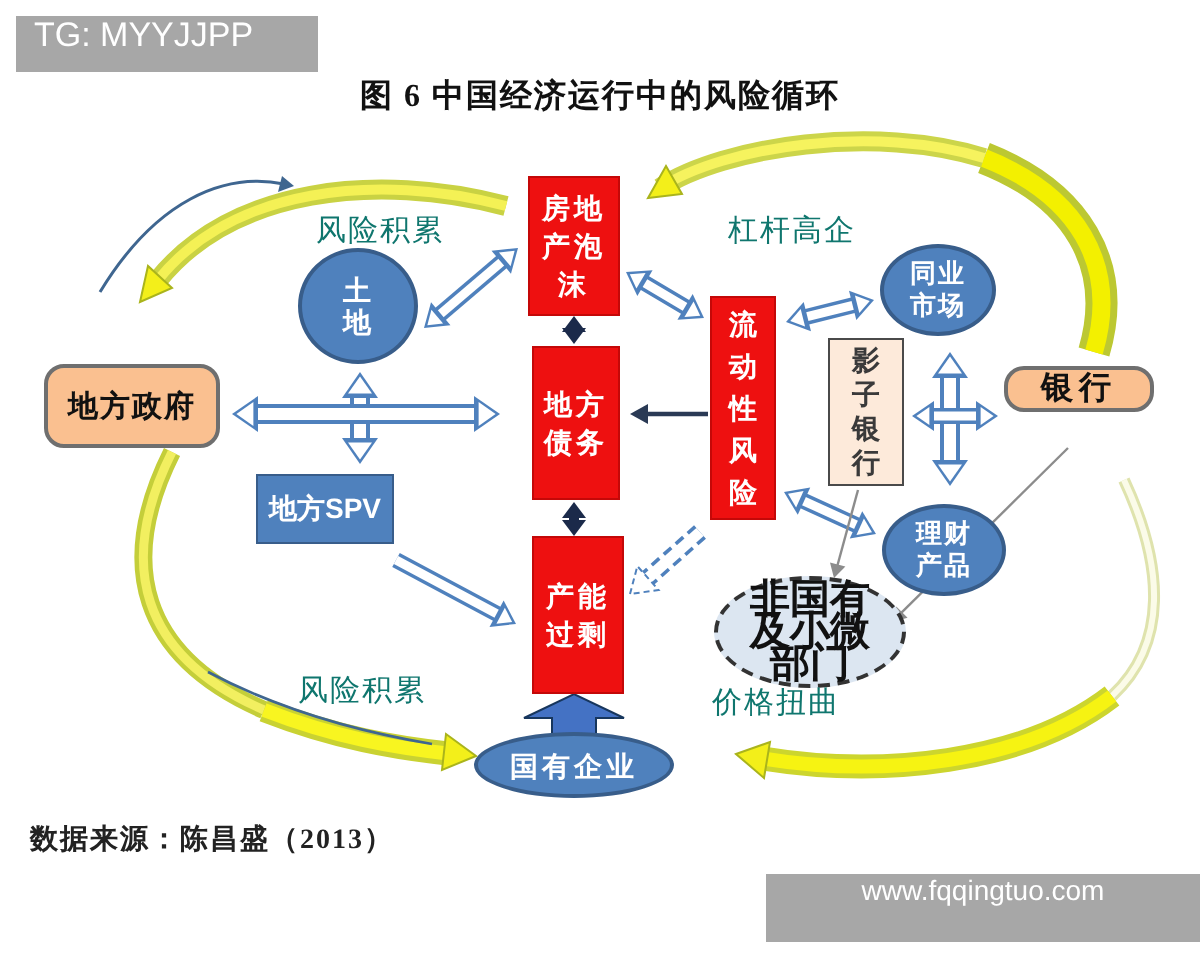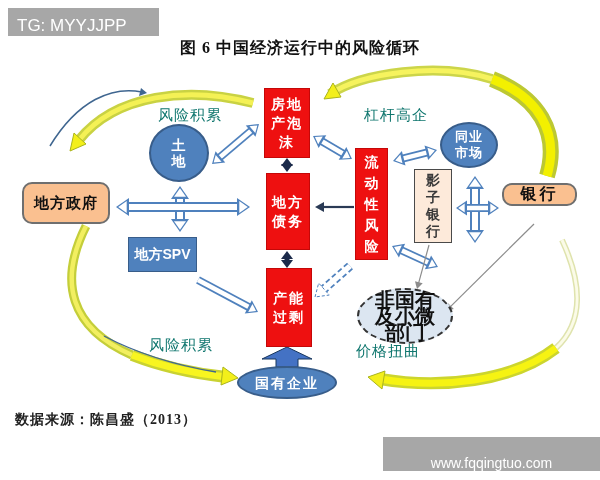--- a/index.html
+++ b/index.html
@@ -1,20 +1,20 @@
 <!DOCTYPE html>
 <html><head>
 <meta charset="utf-8">
 <style>
   html,body{margin:0;padding:0;background:#ffffff;}
   #canvas{position:relative;width:600px;height:480px;background:#ffffff;overflow:hidden;
           font-family:"Liberation Sans",sans-serif;}
   #diagram-svg{position:absolute;left:0;top:0;z-index:1;}
   .banner{position:absolute;background:#a7a7a7;color:#ffffff;z-index:5;
-          display:flex;align-items:flex-end;}
+          display:flex;align-items:flex-start;}
   #tg-banner{left:8px;top:8px;width:142px;height:28px;font-size:17px;padding-left:9px;}
   #site-banner{left:383px;top:437px;width:217px;height:34px;font-size:14px;justify-content:center;}
   #fig-title{position:absolute;left:0;top:38px;width:600px;text-align:center;z-index:4;
              font-family:"Liberation Serif",serif;font-weight:bold;font-size:16px;color:#111;
              letter-spacing:1px;}
   #source-note{position:absolute;left:15px;top:411px;z-index:4;font-family:"Liberation Serif",serif;
                font-weight:bold;font-size:14px;color:#222;letter-spacing:1px;}
   .corner-label{position:absolute;z-index:4;font-family:"Liberation Serif",serif;
                 font-weight:normal;font-size:15px;color:#0f766e;letter-spacing:1px;}
   .node{position:absolute;z-index:3;display:flex;flex-direction:column;align-items:center;
@@ -200,20 +200,24 @@
     <span>影</span>
     <span>子</span>
     <span>银</span>
     <span>行</span>
   </div>
 
   <div class="node orange" style="left:502px;top:183px;width:75px;height:23px;font-size:16px;letter-spacing:3px">
     <span>银行</span>
   </div>
 
+  <div class="node blue-ell" style="left:441px;top:252px;width:62px;height:46px">
+    <span>理财</span>
+    <span>产品</span>
+  </div>
 
   <div class="node dashed-ell" style="left:357px;top:288px;width:96px;height:56px">
     <span>非国有</span>
     <span>及小微</span>
     <span>部门</span>
   </div>
 
   <div class="node blue-ell" style="left:237px;top:366px;width:100px;height:33px;font-size:14px;letter-spacing:2px">
     <span>国有企业</span>
   </div>

